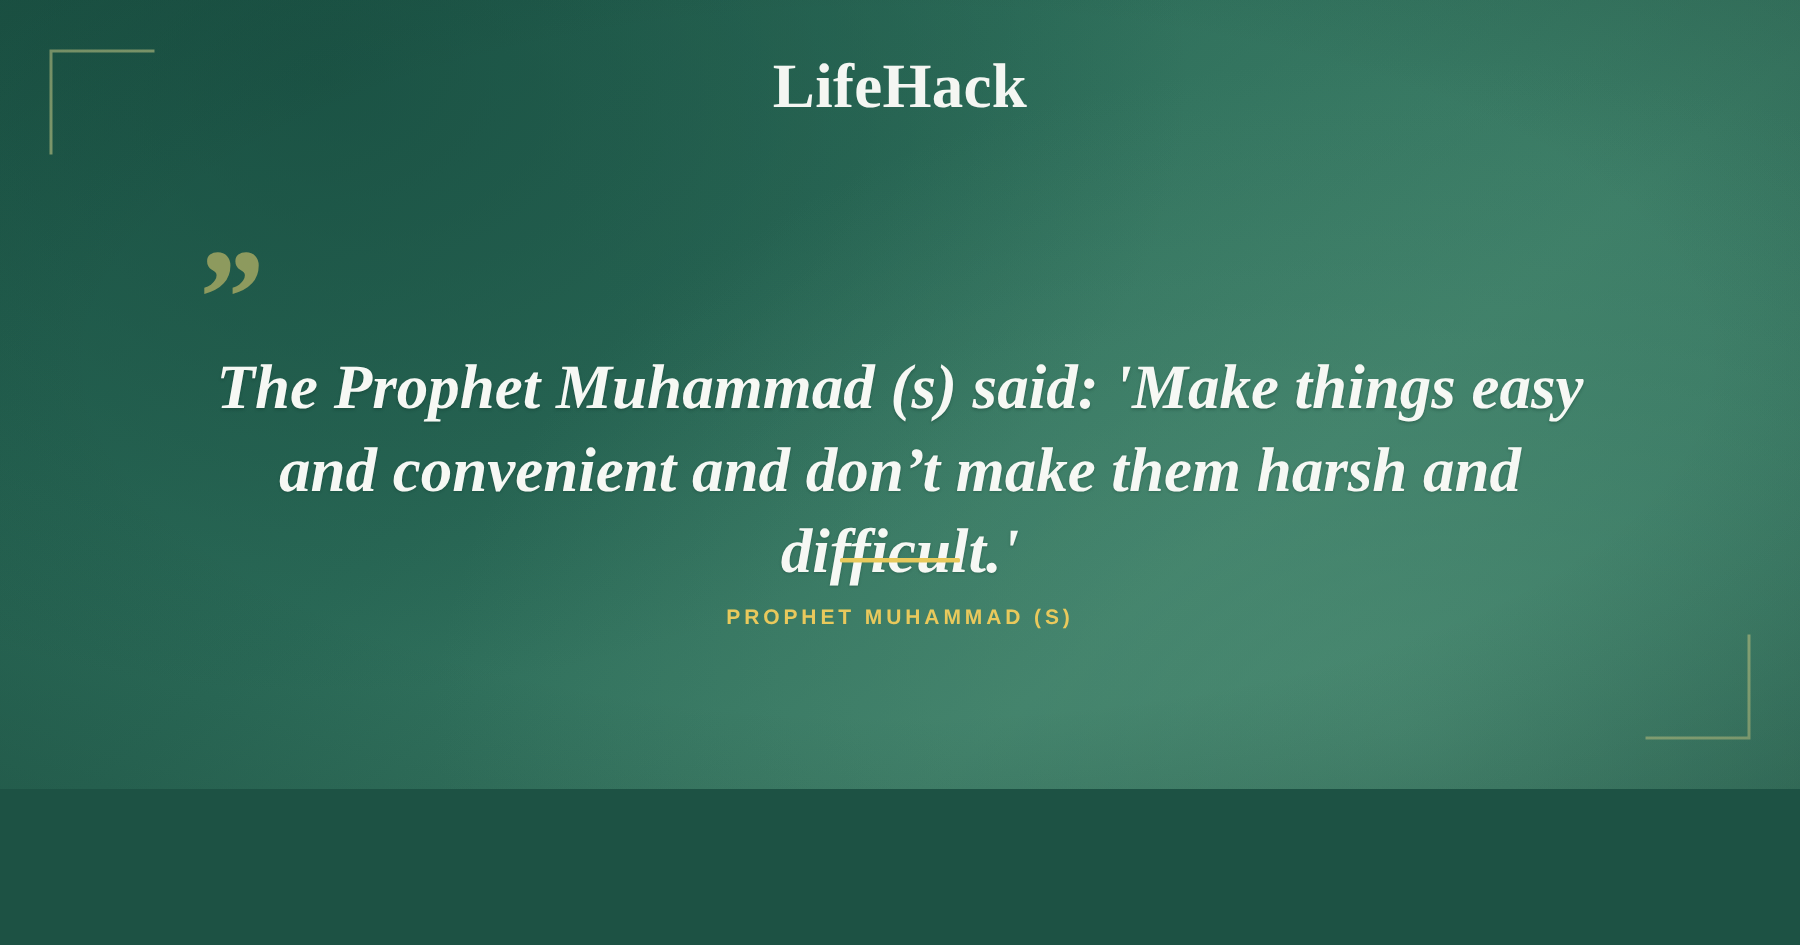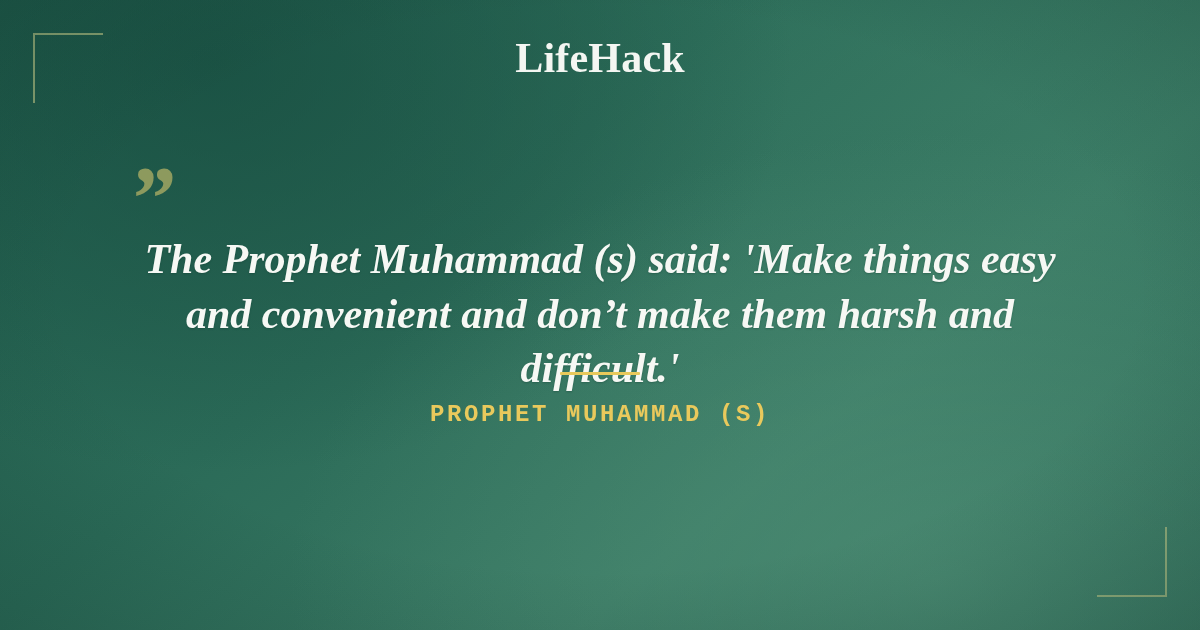--- a/index.html
+++ b/index.html
@@ -6,21 +6,21 @@
   html, body {
     margin: 0;
     padding: 0;
     background: #1d5244;
   }
 
   
   .card {
     position: relative;
     width: 1200px;
-    height: 630px;
+    height: 526px;
     overflow: hidden;
     box-sizing: border-box;
     
     background-color: #2a6a57;
     background-image:
       radial-gradient(ellipse 900px 620px at 78% 92%, rgba(86,150,124,0.58) 0%, rgba(86,150,124,0.22) 45%, rgba(86,150,124,0) 72%),
       radial-gradient(ellipse 760px 540px at 18% 10%, rgba(20,72,60,0.62) 0%, rgba(20,72,60,0.26) 48%, rgba(20,72,60,0) 76%),
       radial-gradient(ellipse 1100px 780px at 90% 4%, rgba(61,128,104,0.40) 0%, rgba(61,128,104,0) 66%),
       linear-gradient(140deg, #23604f 0%, #2b6b58 38%, #3a7a64 68%, #2e6b58 100%);
     font-family: "Liberation Sans", sans-serif;
@@ -122,22 +122,22 @@
   }
   .divider {
     width: 80px;
     height: 3px;
     margin: 0 auto 28px auto;
     background: #e8c95b;
     border-radius: 1px;
   }
   .author {
     display: inline-block;
-    font-family: Liberation Mono, monospace;
-    font-size: 24px;
+    font-family: Liberation Sans, sans-serif;
+    font-size: 14px;
     font-weight: 700;
     letter-spacing: 2.6px;
     color: #e9c95c;
     text-transform: uppercase;
     line-height: 1;
   }
 </style>
 </head>
 <body>
 

